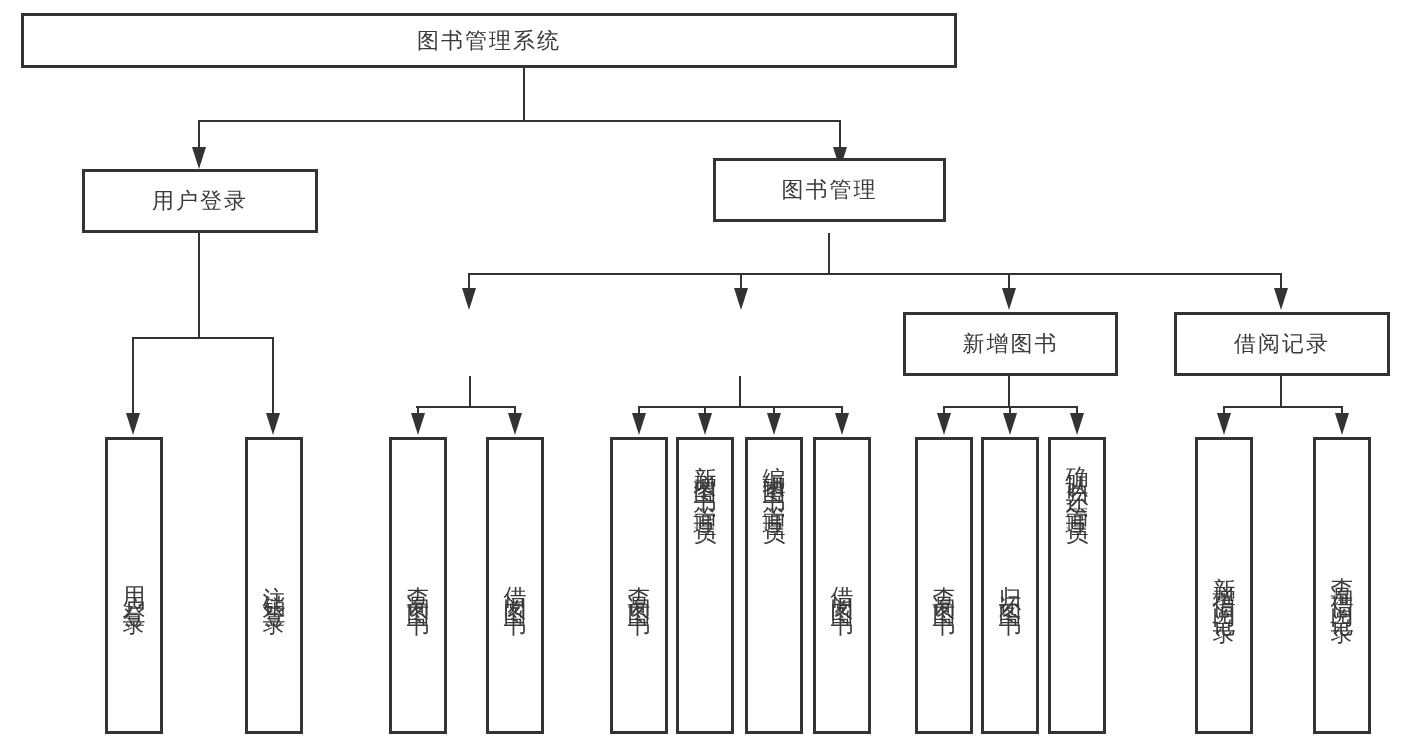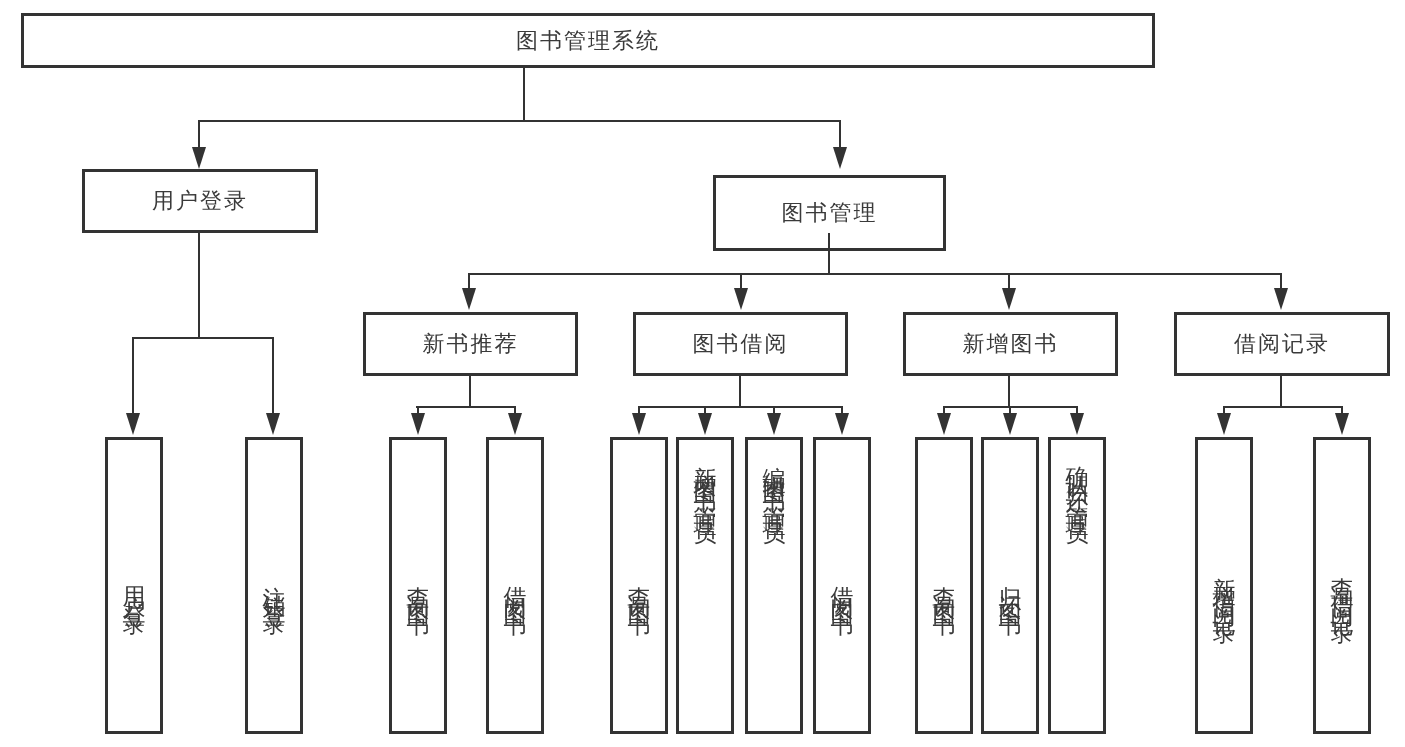--- a/index.html
+++ b/index.html
@@ -30,52 +30,50 @@
     position:absolute; right:12px; bottom:6px;
     font-size:17px; color:#c8c8c8; letter-spacing:1px;
     white-space:nowrap; z-index:5;
   }
 </style>
 </head>
 <body>
 
 <div class="canvas">
 
-  <div class="box hbox" style="left:21px; top:13px; width:1134px; height:55px;text-align:center;">图书管理系统</div>
+  <div class="box hbox" style="left:21px; top:13px; width:936px; height:55px;text-align:center;">图书管理系统</div>
 
   <div class="line" style="left:523px; top:68px; width:2px; height:54px;"></div>
   <div class="line" style="left:198px; top:120px; width:643px; height:2px;"></div>
   <div class="line" style="left:198px; top:122px; width:2px; height:27px;"></div>
   <div class="arrow" style="left:192px; top:147px;"></div>
   <div class="line" style="left:839px; top:122px; width:2px; height:27px;"></div>
   <div class="arrow" style="left:833px; top:147px;"></div>
 
   <div class="box hbox" style="left:82px; top:169px; width:236px; height:64px;">用户登录</div>
-  <div class="box hbox" style="left:713px; top:175px; width:233px; height:76px;">图书管理</div>
+  <div class="box hbox" style="left:713px; top:158px; width:233px; height:64px;">图书管理</div>
 
   <div class="line" style="left:198px; top:233px; width:2px; height:106px;"></div>
   <div class="line" style="left:132px; top:337px; width:142px; height:2px;"></div>
   <div class="line" style="left:132px; top:339px; width:2px; height:74px;"></div>
   <div class="arrow" style="left:126px; top:413px;"></div>
   <div class="line" style="left:272px; top:339px; width:2px; height:74px;"></div>
   <div class="arrow" style="left:266px; top:413px;"></div>
 
   <div class="line" style="left:828px; top:233px; width:2px; height:42px;"></div>
   <div class="line" style="left:468px; top:273px; width:814px; height:2px;"></div>
   <div class="line" style="left:468px; top:275px; width:2px; height:15px;"></div>
   <div class="arrow" style="left:462px; top:288px;"></div>
   <div class="line" style="left:740px; top:275px; width:2px; height:15px;"></div>
   <div class="arrow" style="left:734px; top:288px;"></div>
   <div class="line" style="left:1008px; top:275px; width:2px; height:15px;"></div>
   <div class="arrow" style="left:1002px; top:288px;"></div>
   <div class="line" style="left:1280px; top:275px; width:2px; height:15px;"></div>
   <div class="arrow" style="left:1274px; top:288px;"></div>
 
-  <div class="box hbox" style="left:363px; top:312px; width:215px; height:64px;">新书推荐</div>
-  <div class="box hbox" style="left:633px; top:312px; width:215px; height:64px;">图书借阅</div>
   <div class="box hbox" style="left:903px; top:312px; width:215px; height:64px;">新增图书</div>
   <div class="box hbox" style="left:1174px; top:312px; width:216px; height:64px;">借阅记录</div>
 
   <div class="line" style="left:469px; top:376px; width:2px; height:32px;"></div>
   <div class="line" style="left:416px; top:406px; width:100px; height:2px;"></div>
   <div class="line" style="left:417px; top:408px; width:2px; height:6px;"></div>
   <div class="arrow" style="left:411px; top:413px;"></div>
   <div class="line" style="left:514px; top:408px; width:2px; height:6px;"></div>
   <div class="arrow" style="left:508px; top:413px;"></div>
 

